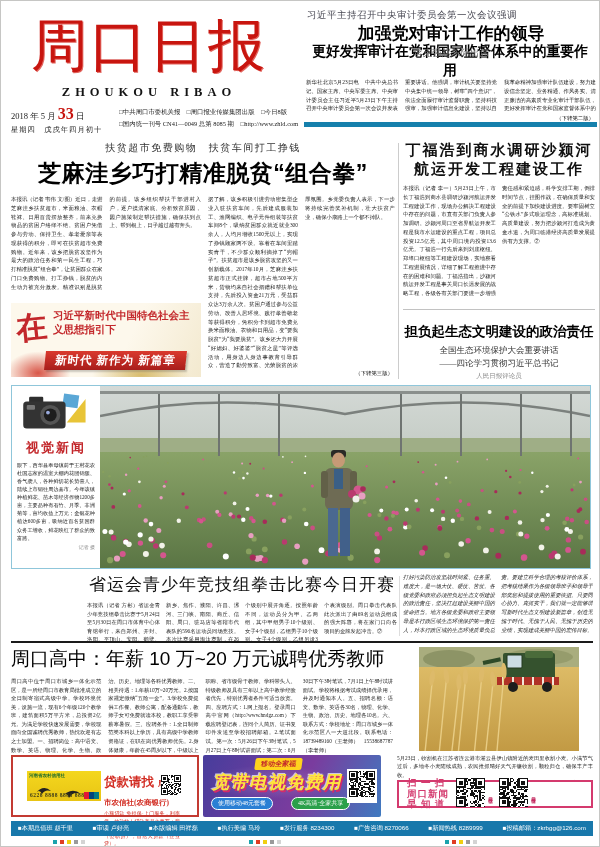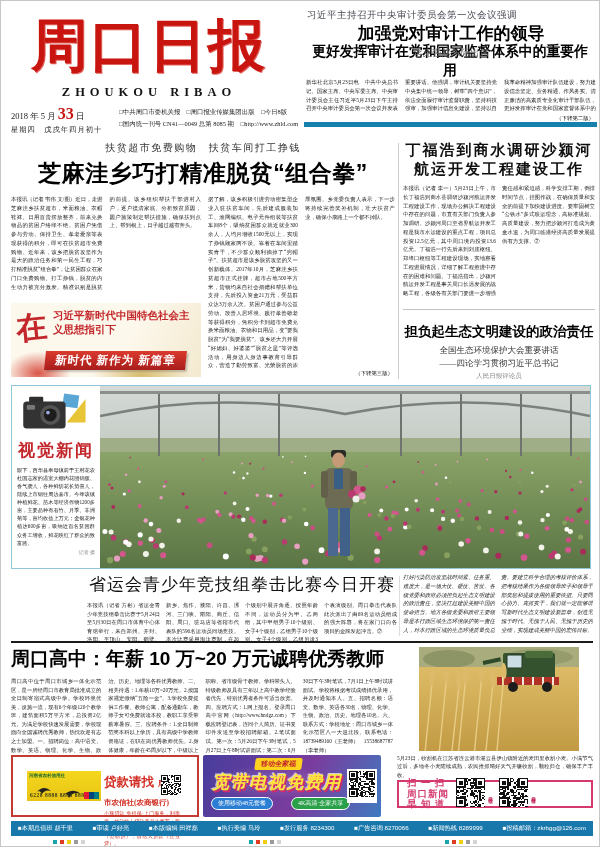--- a/index.html
+++ b/index.html
@@ -6,21 +6,21 @@
 html,body{background:#e2e2e0}
 .page{position:relative;width:600px;height:847px;background:#fff;margin:0 auto;overflow:hidden;
   border:1px solid #c6c6c4;font-family:"Liberation Serif","DejaVu Serif",serif;color:#1e1e1e}
 .abs{position:absolute}
 .sans{font-family:"Liberation Sans","DejaVu Sans",sans-serif}
 .ctr{text-align:center}
 .cols{column-fill:auto;overflow:hidden;text-align:justify;line-height:1.62;color:#222}
 .jump{position:absolute;right:2px;bottom:0;background:#fff;padding-left:4px;font-size:5.4px;color:#111}
 
 
-.mh-title{left:26px;top:12px;width:244px;font-size:57px;font-weight:bold;color:#c8150f;
+.mh-title{left:26px;top:12px;width:244px;font-size:57px;font-weight:normal;color:#c8150f;
   letter-spacing:2px;line-height:1.15;text-shadow:1px 1px 0 #e2665f}
 .mh-en{left:26px;top:84px;width:244px;font-weight:bold;font-size:12.5px;letter-spacing:5px;color:#141414}
 .dateline{left:10px;top:104px;width:104px;font-size:8.5px;color:#222}
 .dateline .day{font-size:16px;color:#c8150f;font-weight:bold}
 .dl2{font-size:7.3px;margin-top:2px;letter-spacing:1px}
 .infolines{left:118px;top:105px;width:188px;font-size:6.4px;line-height:1.95;color:#222}
 .grade{left:64px;top:124px;width:176px;display:flex;align-items:center}
 .gbar{flex:1;height:4px;background:#1580ac}
 .grade b{font-size:9.5px;color:#0d3b52;margin:0 6px;white-space:nowrap;letter-spacing:1px}
 
@@ -63,34 +63,34 @@
 .eco{border-top:1px solid #c2c2c2;margin-top:5px;padding-top:13px}
 .eco-h{font-size:13.5px;font-weight:bold;color:#000}
 .eco-sub{font-size:8.5px;color:#333;margin-top:3px;line-height:1.5}
 .eco-by{font-size:6.5px;color:#888;margin-top:2px}
 .eco-t{margin-top:3px;height:20px;column-count:2;column-gap:6px;font-size:5.4px;font-style:italic}
 .eco-cont{left:402px;top:572px;width:190px;height:64px;column-count:2;column-gap:6px;font-size:5.4px;font-style:italic}
 
 
 .visual{left:10px;top:384px;width:580px;height:184px;border:1px solid #8fc6da;display:flex;background:#fff}
 .v-left{width:88px;padding:6px 5px 3px}
-.v-label{font-size:17px;font-weight:bold;color:#c3272b;letter-spacing:2px;margin:3px 0 4px}
+.v-label{font-size:13px;font-weight:bold;color:#c3272b;letter-spacing:2px;margin:3px 0 4px}
 .v-cap{font-size:5.2px;line-height:1.55;text-align:justify;max-height:112px;overflow:hidden;color:#222}
 .v-credit{text-align:right;font-size:5px;color:#8a8a8a;margin-top:2px}
 .v-photo{flex:1;overflow:hidden}
 
 
 .boxing{left:86px;top:572px;width:310px}
 .b-h{font-size:17px;letter-spacing:1px;color:#101010}
 .b-body{margin-top:5px;height:46px;column-count:4;column-gap:6px;font-size:5.3px}
 .hrule{left:10px;top:640px;width:582px;height:1.5px;background:#1a1a1a}
 
 
 .recruit{left:10px;top:645px;width:382px}
-.r-h{font-size:19px;font-weight:bold;color:#000}
+.r-h{font-size:19px;font-weight:normal;color:#000}
 .r-body{margin-top:5px;height:78px;column-count:4;column-gap:7px;font-size:5.3px}
 
 
 .wheat{left:396px;top:646px;width:196px}
 .w-photo{width:160px;height:104px;margin-left:22px;overflow:hidden}
 .w-cap{font-size:5.3px;line-height:1.6;text-align:justify;margin-top:3px;color:#222}
 .w-credit{text-align:right;font-size:5px;color:#999}
 
 
 .loan{left:10px;top:754px;width:188px;height:62px;border:2px solid #c33a32;display:flex;padding:14px;background:#fff}

